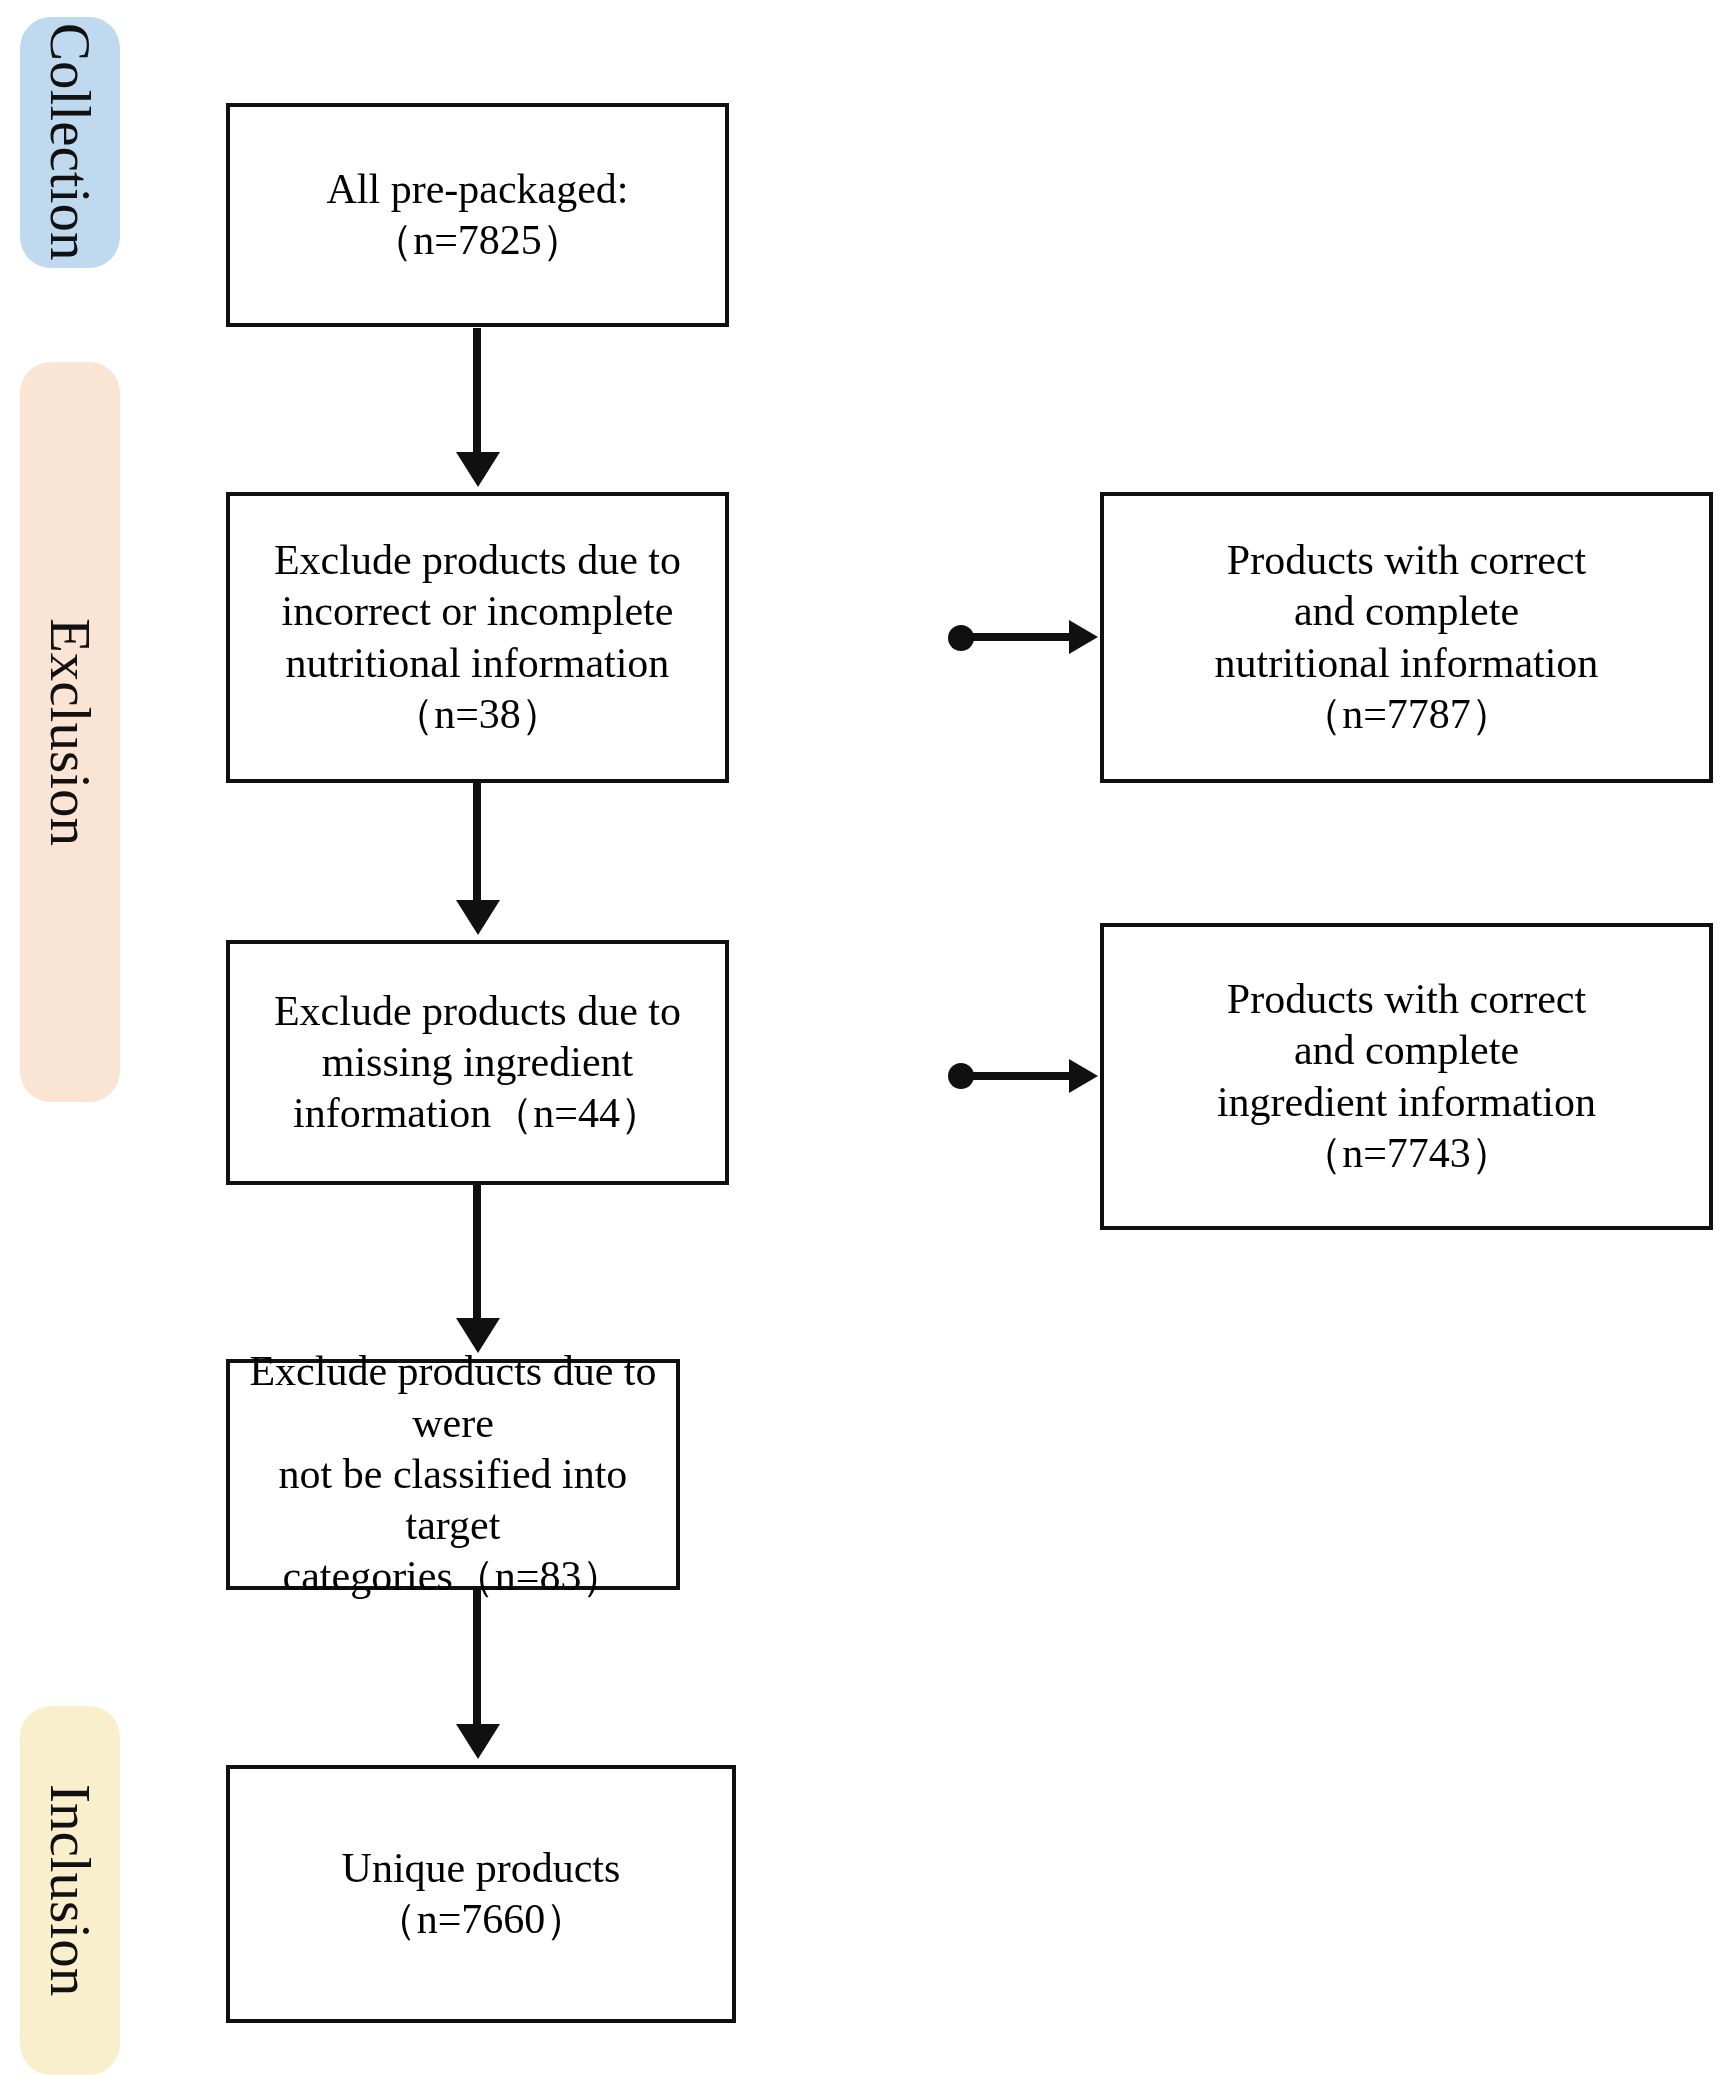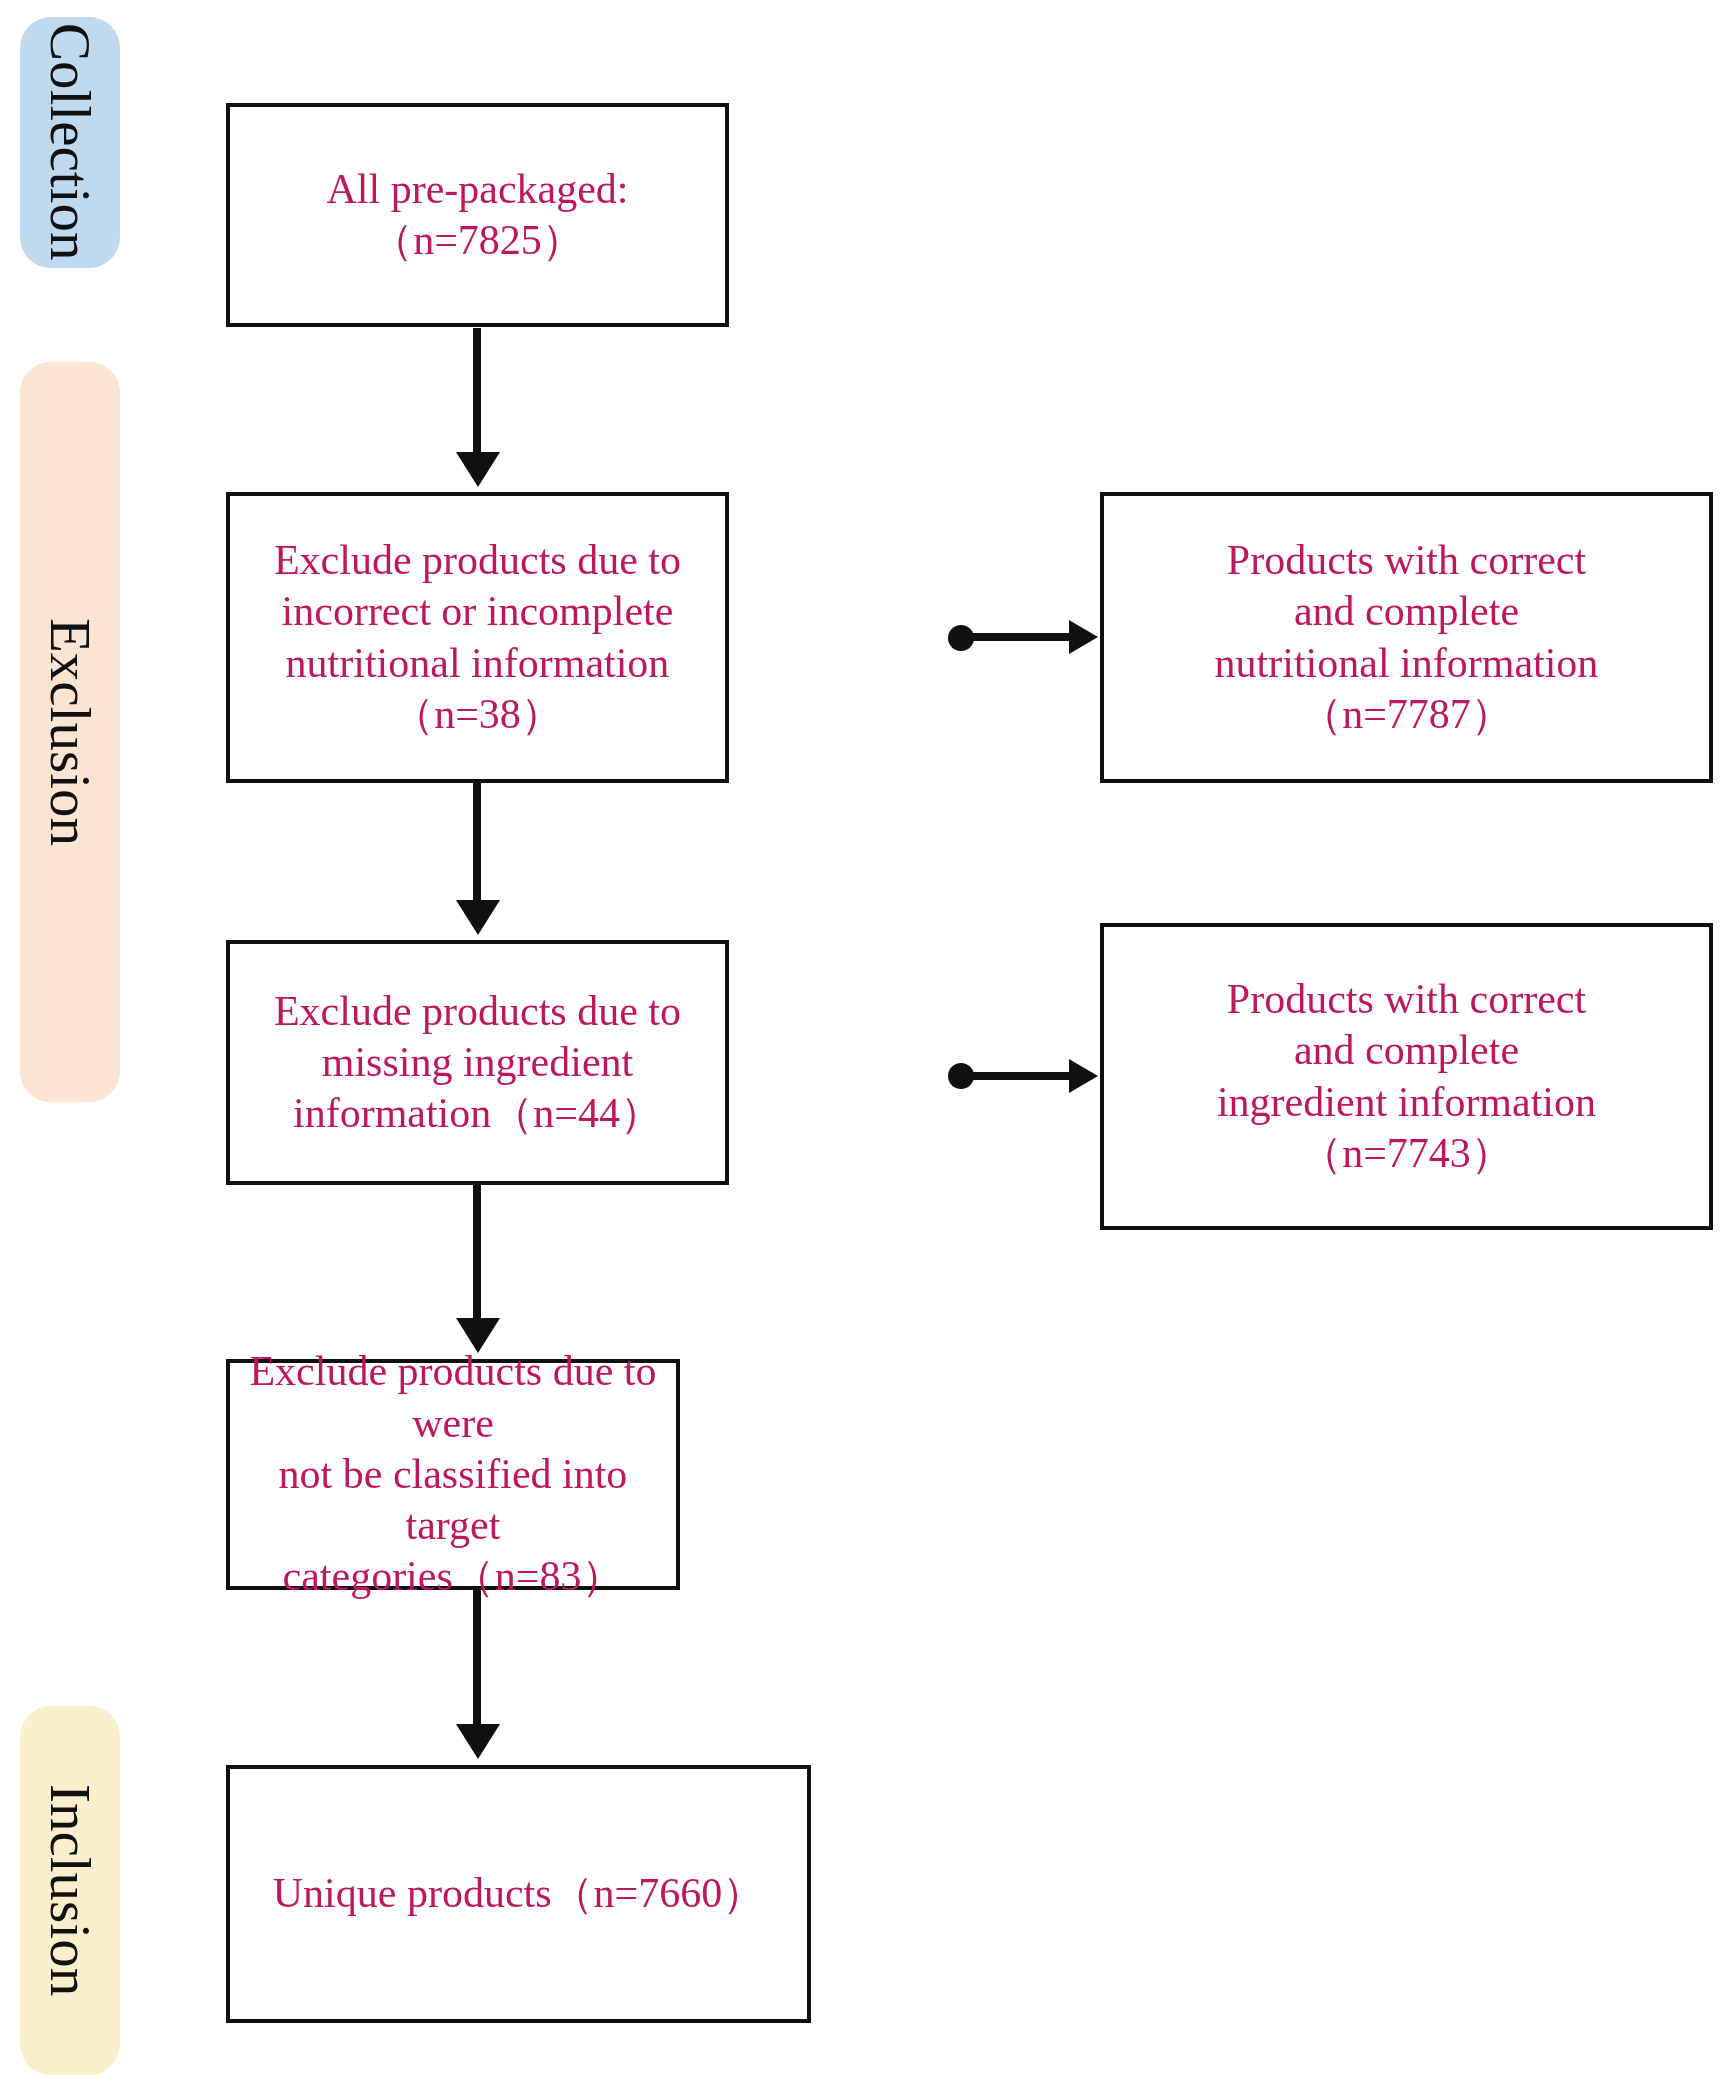--- a/index.html
+++ b/index.html
@@ -56,32 +56,32 @@
     box-sizing: border-box;
     display: flex;
     align-items: center;
     justify-content: center;
     padding: 5.5px 13px;
   }
   .flow-box-text {
     text-align: center;
     font-size: 42px;
     line-height: 1.22;
-    color: #be185d;
+    color: #000000;
     white-space: pre-line;
     font-family: "Liberation Serif", "DejaVu Serif", serif;
   }
 
   #box-all          { left: 226px;  top: 103px;  width: 503px; height: 224px; }
   #box-exclude-nutr { left: 226px;  top: 492px;  width: 503px; height: 291px; }
   #box-ok-nutr      { left: 1100px; top: 492px;  width: 613px; height: 291px; }
   #box-exclude-ingr { left: 226px;  top: 940px; width: 503px; height: 245px; }
   #box-ok-ingr      { left: 1100px; top: 923px; width: 613px; height: 307px; }
   #box-exclude-cat  { left: 226px;  top: 1359px; width: 454px; height: 231px; }
-  #box-unique       { left: 226px;  top: 1765px; width: 585px; height: 258px; justify-content: center; }
+  #box-unique       { left: 226px;  top: 1765px; width: 510px; height: 258px; justify-content: center; }
 
   
   .conn-line-v {
     position: absolute;
     width: 8.3px;
     background: #101010;
   }
   .conn-line-h {
     position: absolute;
     height: 8.3px;

